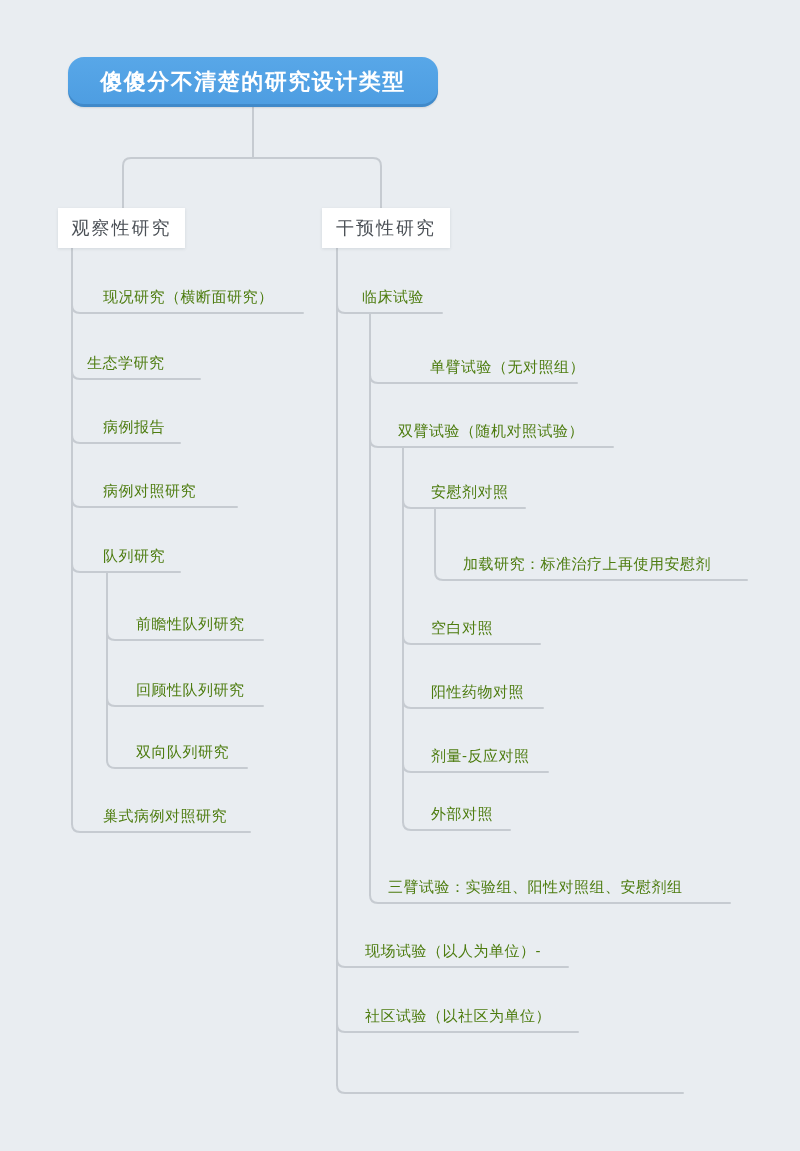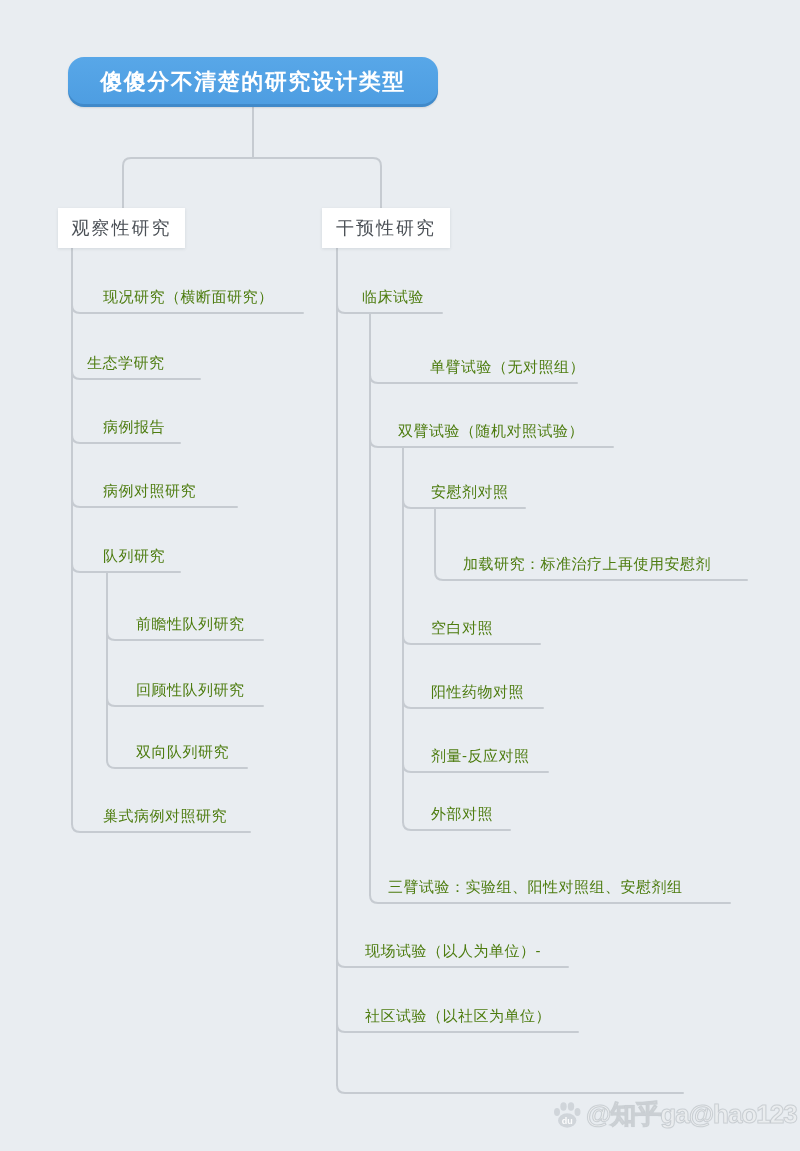--- a/index.html
+++ b/index.html
@@ -118,27 +118,14 @@
   <div class="node" style="left:431px;top:481px;">安慰剂对照</div>
   <div class="node" style="left:463px;top:553px;">加载研究：标准治疗上再使用安慰剂</div>
   <div class="node" style="left:431px;top:617px;">空白对照</div>
   <div class="node" style="left:431px;top:681px;">阳性药物对照</div>
   <div class="node" style="left:431px;top:745px;">剂量-反应对照</div>
   <div class="node" style="left:431px;top:803px;">外部对照</div>
   <div class="node" style="left:388px;top:876px;">三臂试验：实验组、阳性对照组、安慰剂组</div>
   <div class="node" style="left:365px;top:940px;">现场试验（以人为单位）-</div>
   <div class="node" style="left:365px;top:1005px;">社区试验（以社区为单位）</div>
 
-  <div class="watermark">
-    <svg class="paw" width="32" height="30" viewBox="0 0 32 30">
-      <g fill="#ccd1d7">
-        <ellipse cx="6" cy="12" rx="3" ry="4"></ellipse>
-        <ellipse cx="12.5" cy="6.5" rx="3.2" ry="4.2"></ellipse>
-        <ellipse cx="20" cy="6.5" rx="3.2" ry="4.2"></ellipse>
-        <ellipse cx="26.5" cy="12" rx="3" ry="4"></ellipse>
-        <ellipse cx="16.2" cy="20.5" rx="9.2" ry="7.2"></ellipse>
-      </g>
-      <text x="16.2" y="24" font-size="9" font-weight="bold" fill="#ffffff" text-anchor="middle">du</text>
-    </svg>
-    <span class="wm-text">@知乎ga@hao123</span>
-  </div>
 
 </div>
 
 </body></html>

